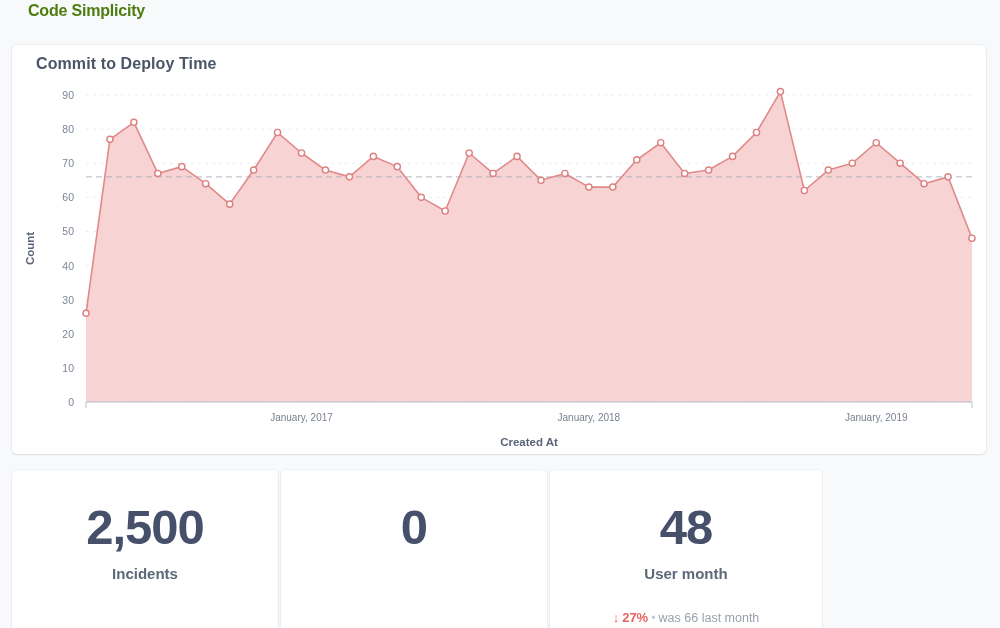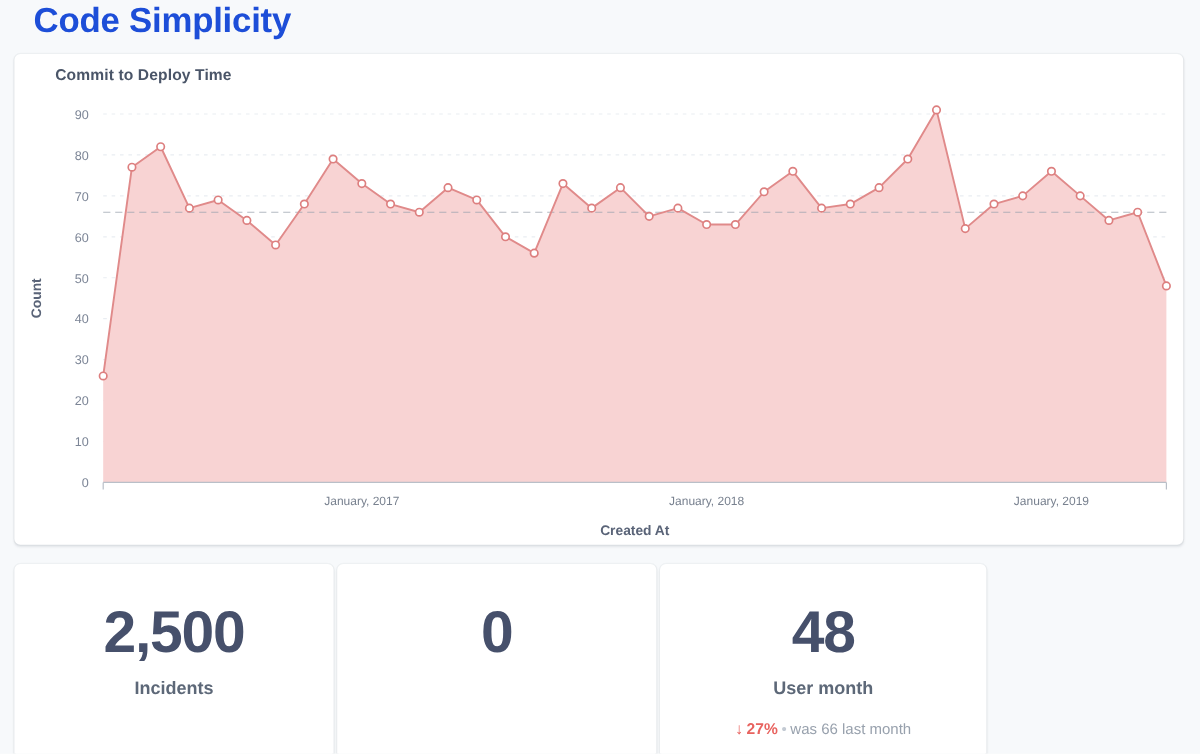--- a/index.html
+++ b/index.html
@@ -9,39 +9,39 @@
     background: #f7f9fb;
     font-family: "Liberation Sans", sans-serif;
     overflow: hidden;
   }
   #root { position: relative; width: 1000px; height: 628px; }
 
   
   .page-title {
     position: absolute;
     left: 28px; top: 2px;
-    font-size: 29px;
-    font-weight: bold;
-    color: #1d4ed8;
+    font-size: 16px;
+    font-weight: bold;
+    color: #4d7c0f;
     letter-spacing: -0.2px;
   }
 
   
   .chart-card {
     position: absolute;
     left: 12px; top: 45px;
     width: 974px; height: 409px;
     background: #ffffff;
     border-radius: 5px;
     box-shadow: 0 1px 2px rgba(40,50,70,0.10), 0 0 0 1px rgba(40,50,70,0.035);
   }
   .chart-title {
     position: absolute;
-    left: 34px; top: 10px;
-    font-size: 13px;
+    left: 24px; top: 10px;
+    font-size: 16px;
     font-weight: bold;
     color: #4a5568;
     letter-spacing: 0.1px;
   }
   .chart-svg-wrap {
     position: absolute;
     left: 0; top: 28px;
     width: 974px; height: 381px;
   }
   .axis-tick-label {
@@ -83,21 +83,21 @@
     line-height: 1.05;
     letter-spacing: -1px;
   }
   .stat-label {
     margin-top: 12px;
     font-size: 15px;
     font-weight: bold;
     color: #5d6878;
   }
   .stat-trend {
-    margin-top: 18px;
+    margin-top: 28px;
     font-size: 12.5px;
     color: #9aa3ae;
     white-space: nowrap;
   }
   .trend-arrow {
     color: #e8635f;
     font-size: 13px;
     font-weight: bold;
     margin-right: 3px;
   }

